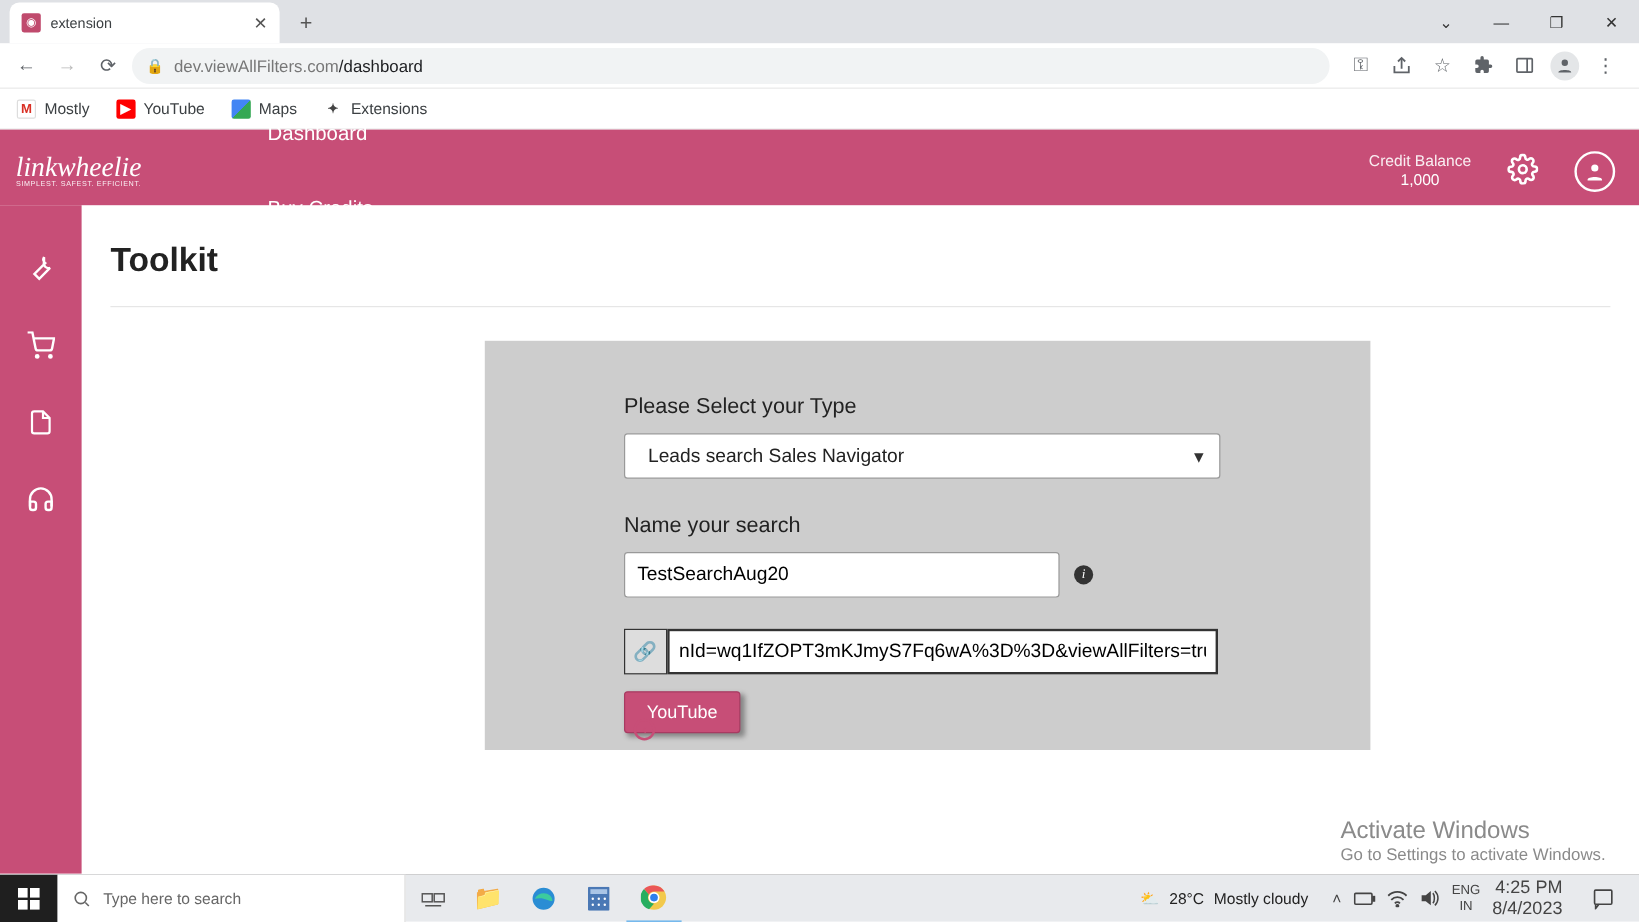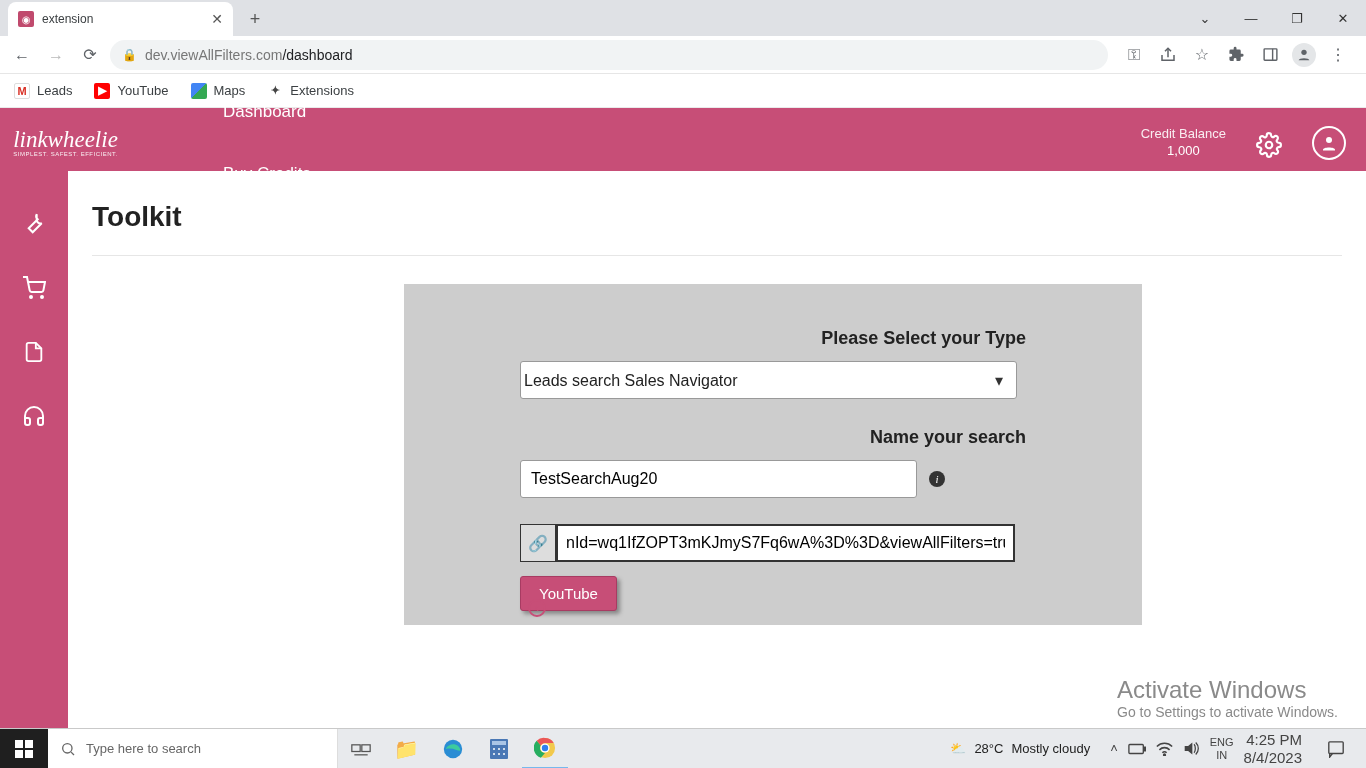--- a/index.html
+++ b/index.html
@@ -32,52 +32,52 @@
 .bm-maps { background: linear-gradient(135deg,#4285f4 50%,#34a853 50%); color: #fff; }
 .bm-ext { color: #444; }
 
 
 .app-header { height: 63px; background: #c74e77; display: flex; align-items: center; color: #fff; padding: 6px 20px 0 0; }
 .brand { width: 135px; display: flex; flex-direction: column; align-items: center; justify-content: center; }
 .brand .logo-text { font-family: cursive; font-style: italic; font-size: 23px; line-height: 1; }
 .brand .tagline { font-size: 6px; letter-spacing: 0.5px; opacity: .9; text-transform: uppercase; }
 .top-nav { display: flex; gap: 42px; margin-left: 50px; font-size: 17px; }
 .top-nav a { color: #fff; text-decoration: none; cursor: pointer; }
-.header-right { margin-left: auto; display: flex; align-items: flex-end; gap: 28px; }
+.header-right { margin-left: auto; display: flex; align-items: flex-start; gap: 28px; }
 .credit { text-align: center; font-size: 13px; line-height: 1.3; }
 .credit .cb-label { opacity: .9; }
 .hdr-ic { width: 30px; height: 30px; display: flex; align-items: center; justify-content: center; cursor: pointer; }
 .user-circle { width: 34px; height: 34px; border: 2px solid #fff; border-radius: 50%; display: flex; align-items: center; justify-content: center; }
 
 
 .app-body { display: flex; height: calc(768px - 36px - 38px - 34px - 63px - 40px); }
 .sidebar { width: 68px; background: #c74e77; display: flex; flex-direction: column; align-items: center; padding-top: 40px; gap: 38px; }
 .sidebar .sb-ic { width: 26px; height: 26px; color: #fff; display: flex; align-items: center; justify-content: center; cursor: pointer; }
 
 
 .main { flex: 1; padding: 30px 24px 0; overflow: hidden; position: relative; }
 .page-title { font-size: 28px; font-weight: 700; color: #222; }
 .divider { height: 1px; background: #e6e6e6; margin: 22px 0 28px; }
 .form-card { width: 738px; margin-left: 312px; background: #cdcdcd; padding: 44px 116px 14px; position: relative; }
-.form-label { font-size: 18px; color: #222; margin-bottom: 12px; font-weight: 700; text-align: right; }
+.form-label { font-size: 18px; color: #222; margin-bottom: 12px; font-weight: 400; }
 .select-wrap { position: relative; margin-bottom: 28px; }
-.select-wrap select { width: 497px; height: 38px; background: #fff; border: 1px solid #999; border-radius: 3px; padding: 0 3px; font-size: 16px; color: #222; appearance: none; cursor: pointer; }
+.select-wrap select { width: 497px; height: 38px; background: #fff; border: 1px solid #999; border-radius: 3px; padding: 0 19px; font-size: 16px; color: #222; appearance: none; cursor: pointer; }
 .select-wrap .chev { position: absolute; right: 12px; top: 10px; color: #333; pointer-events: none; left: 475px; }
 .name-row { display: flex; align-items: center; gap: 12px; margin-bottom: 26px; }
-.name-row input { width: 397px; height: 38px; background: #fff; border: 1px solid #999; border-radius: 3px; padding: 0 10px; font-size: 16px; }
+.name-row input { width: 363px; height: 38px; background: #fff; border: 1px solid #999; border-radius: 3px; padding: 0 10px; font-size: 16px; }
 .info-dot { width: 16px; height: 16px; border-radius: 50%; background: #333; color: #fff; font-size: 11px; font-style: italic; display: flex; align-items: center; justify-content: center; cursor: pointer; font-family: Georgia, serif; }
 .url-row { display: flex; margin-bottom: 14px; }
 .url-prefix { width: 36px; height: 38px; background: #ddd; border: 1px solid #333; display: flex; align-items: center; justify-content: center; font-size: 16px; }
 .url-input { width: 459px; height: 38px; border: 2px solid #333; padding: 0 8px; font-size: 16px; background:#fff; }
 .submit-btn { background: #c74e77; color: #fff; border: 1px solid #a83b62; padding: 8px 18px; font-size: 15px; border-radius: 3px; cursor: pointer; box-shadow: 3px 3px 4px rgba(0,0,0,.35); }
 .back-circle { position: absolute; left: 124px; bottom: 8px; width: 18px; height: 18px; border: 2px solid #c74e77; border-radius: 50%; color: #c74e77; display: flex; align-items: center; justify-content: center; font-size: 12px; cursor: pointer; }
 
 
 .watermark { position: absolute; right: 28px; bottom: 8px; text-align: left; color: #8a8a8a; pointer-events: none; }
-.watermark .l1 { font-size: 24px; }
+.watermark .l1 { font-size: 20px; }
 .watermark .l2 { font-size: 14px; }
 
 
 .taskbar { position: fixed; bottom: 0; left: 0; right: 0; height: 40px; background: #e8eaed; display: flex; align-items: center; font-size: 13px; color: #222; border-top: 1px solid #c9c9c9; }
 .start { width: 48px; height: 40px; background: #1f1f1f; display: flex; align-items: center; justify-content: center; }
 .start-grid { display: grid; grid-template-columns: 8px 8px; grid-template-rows: 8px 8px; gap: 2px; }
 .start-grid span { background: #fff; }
 .searchbox { width: 290px; height: 40px; background: #fff; display: flex; align-items: center; padding: 0 12px; gap: 10px; color: #666; border-right: 1px solid #ddd; }
 .tb-icons { display: flex; align-items: center; }
 .tb-ic { width: 46px; height: 40px; display: flex; align-items: center; justify-content: center; cursor: pointer; font-size: 18px; }
@@ -142,21 +142,21 @@
             <circle cx="12" cy="8" r="4"></circle>
             <path d="M4 20c0-4 16-4 16 0"></path>
           </svg>
       </span>
       <span class="ic">⋮</span>
     </div>
   </div>
   <div class="bookmarks">
     <div class="bm">
         <span class="bm-ico bm-gmail">M</span>
-        <span>Leads</span>
+        <span>Mostly</span>
       </div>
     <div class="bm">
         <span class="bm-ico bm-yt">▶</span>
         <span>YouTube</span>
       </div>
     <div class="bm">
         <span class="bm-ico bm-maps"></span>
         <span>Maps</span>
       </div>
     <div class="bm">

